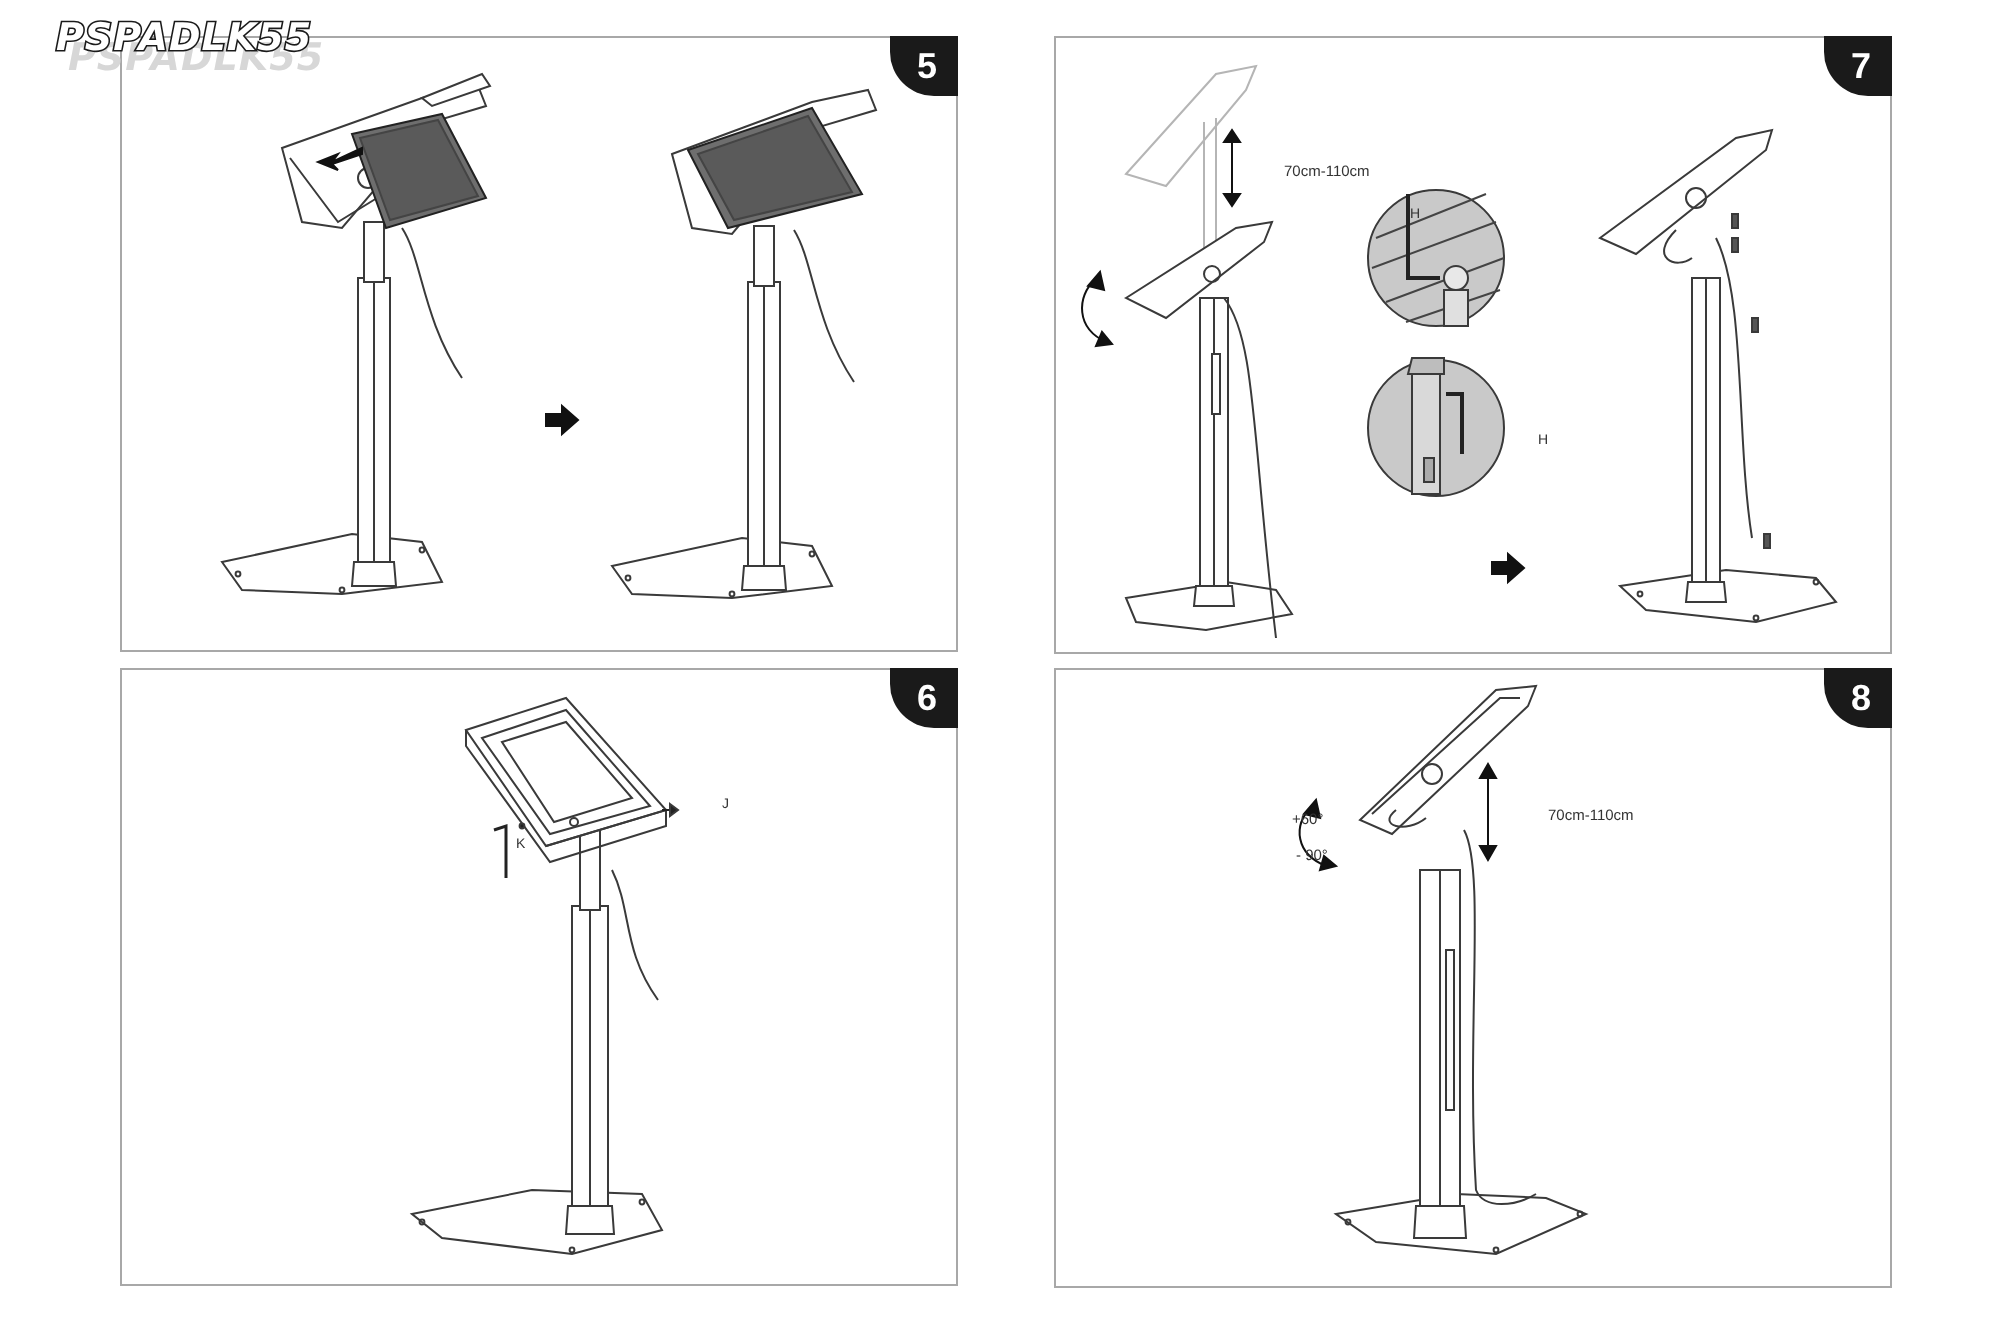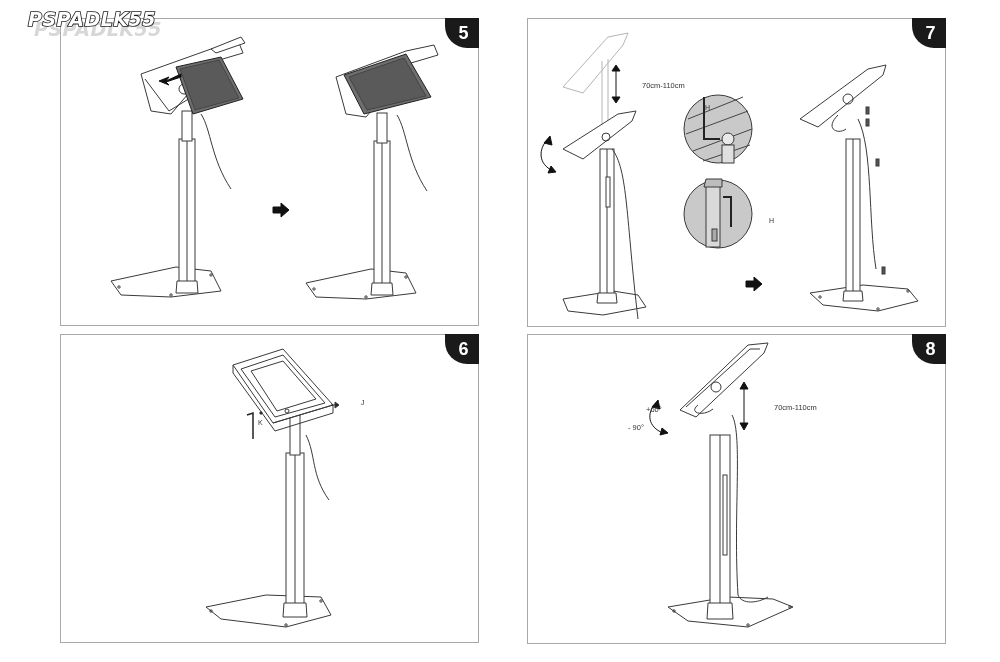--- a/index.html
+++ b/index.html
@@ -212,15 +212,15 @@
       <path d="M132,100 L140,98 L134,93 Z" fill="#111" stroke="#111"></path>
 
       <g stroke="#111">
         <line x1="216" y1="50" x2="216" y2="92"></line>
         <path d="M212,54 L216,47 L220,54 Z" fill="#111"></path>
         <path d="M212,88 L216,95 L220,88 Z" fill="#111"></path>
       </g>
     </g>
   </svg>
   <div class="lbl" style="left:99px;top:70px;">+60°</div>
-  <div class="lbl" style="left:81px;top:88px;">- 90°</div>
+  <div class="lbl" style="left:101px;top:88px;">- 90°</div>
   <div class="lbl" style="left:227px;top:68px;">70cm-110cm</div>
 </div>
 
 </body></html>

